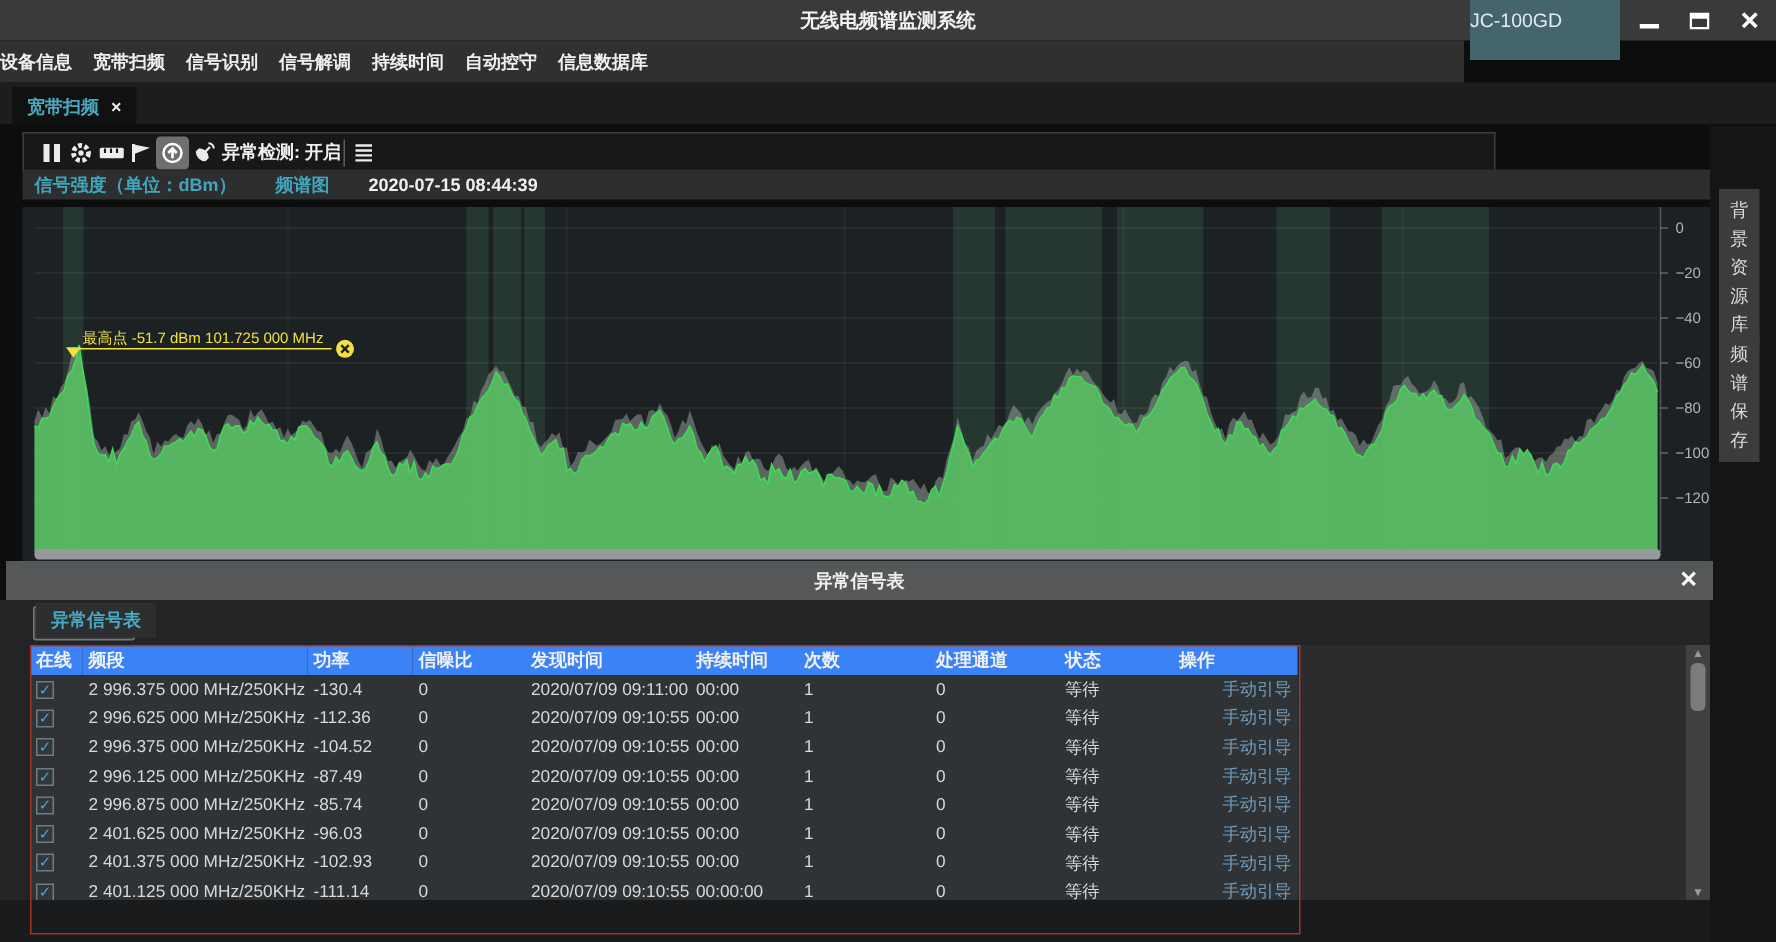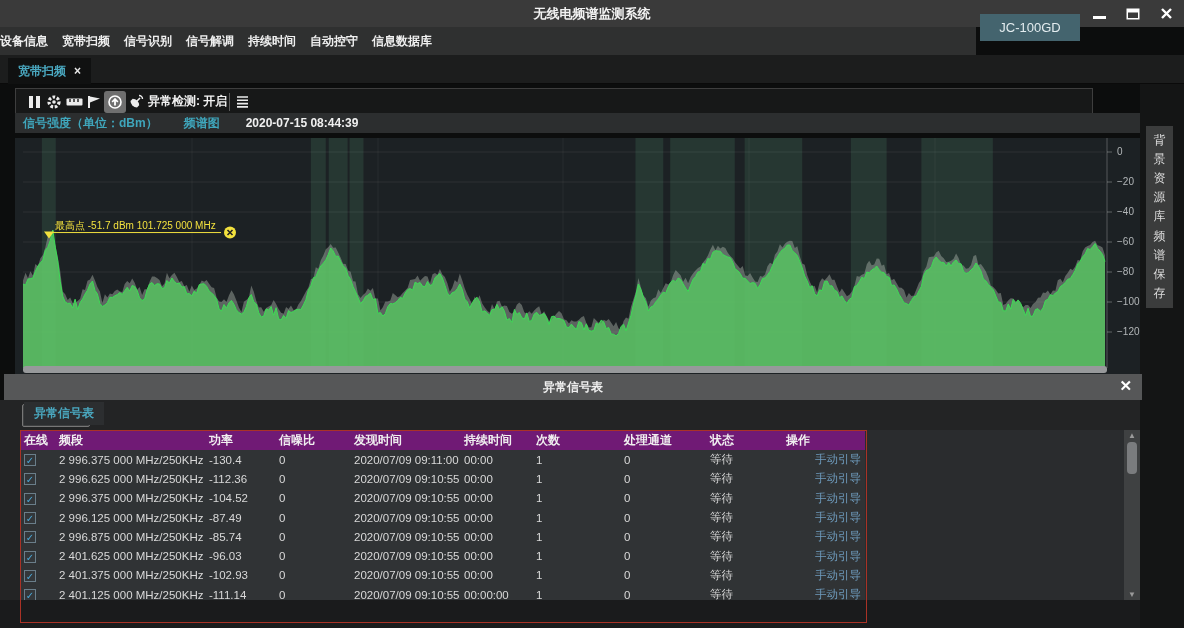--- a/index.html
+++ b/index.html
@@ -3,39 +3,39 @@
 <meta charset="utf-8">
 <style>
   html,body{margin:0;padding:0;background:#000;}
   *{box-sizing:border-box;font-family:"Liberation Sans",sans-serif;}
   .window{position:relative;width:1184px;height:628px;background:#0c0d0d;overflow:hidden;}
 
   
   .titlebar{position:absolute;left:0;top:0;width:1184px;height:27px;background:#3a3a3a;}
   .title{position:absolute;left:0;right:0;top:0;height:27px;line-height:27px;text-align:center;
          color:#f2f2f2;font-size:13px;font-weight:bold;}
-  .devchip{position:absolute;left:980px;top:14px;width:100px;height:27px;line-height:27px;text-align:center;
+  .devchip{position:absolute;left:980px;top:0;width:100px;height:40px;line-height:27px;
            background:#44646e;color:#e3ecef;font-size:13px;cursor:default;}
   .winbtn{position:absolute;top:0;width:32px;height:27px;display:flex;align-items:center;justify-content:center;}
   .winbtn svg{display:block;}
 
   
   .menubar{position:absolute;left:0;top:27px;width:976px;height:28px;background:#2f3030;
            display:flex;align-items:center;padding-left:0;gap:14px;}
   .menubar span{color:#efefef;font-size:12px;font-weight:bold;cursor:default;}
 
   
   .tabbar{position:absolute;left:0;top:55px;width:1184px;height:29px;background:#1c1d1d;border-bottom:1px solid #0a0a0a;}
   .tab{position:absolute;left:8px;top:3px;height:26px;padding:0 10px;background:#101111;
        display:flex;align-items:center;gap:8px;}
   .tab .lbl{color:#4aa8c0;font-size:12px;font-weight:bold;}
   .tab .x{color:#e8e8e8;font-size:12px;font-weight:bold;line-height:1;}
 
   
-  .toolbar{position:absolute;left:15px;top:88px;width:1078px;height:27px;background:#171818;
+  .toolbar{position:absolute;left:15px;top:88px;width:982px;height:27px;background:#171818;
            border:1px solid #3e3e3e;display:flex;align-items:center;padding-left:8px;}
   .tbtn{width:20px;height:20px;display:flex;align-items:center;justify-content:center;}
   .tbtn.active{background:#6f6f6f;border-radius:3px;width:22px;height:22px;}
   .tb-label{color:#f2f2f2;font-size:12px;font-weight:bold;margin-left:2px;}
   .tb-sep{width:1px;height:18px;background:#5c5c5c;margin:0 2px;}
 
   
   .chart-header{position:absolute;left:15px;top:113px;width:1125px;height:20px;background:#2c2e2f;
                 display:flex;align-items:center;gap:26px;padding-left:8px;}
   .chart-header .teal{color:#3fa6bc;font-size:12px;font-weight:bold;}
@@ -54,21 +54,21 @@
   
   .panel-header{position:absolute;left:4px;top:374px;width:1138px;height:26px;background:#565758;}
   .panel-title{position:absolute;left:0;right:0;top:0;height:26px;line-height:26px;text-align:center;
                color:#f0f0f0;font-size:12px;font-weight:bold;}
   .panel-close{position:absolute;right:10px;top:3px;color:#fff;font-size:15px;font-weight:bold;}
   .panel-body{position:absolute;left:0;top:400px;width:1140px;height:228px;background:#232425;}
   .clear-btn{position:absolute;left:22px;top:4px;background:#3d3f40;border:1px solid #777;
              border-radius:2px;color:#eee;font-size:12px;padding:2px 9px;}
   .table-zone{position:absolute;left:20px;top:30px;width:1104px;height:170px;background:#2a2c2e;overflow:hidden;}
   table.sig{border-collapse:collapse;table-layout:fixed;width:845px;}
-  table.sig th{background:#701a75;color:#f0f0f0;font-size:12px;font-weight:bold;text-align:left;
+  table.sig th{background:#3b82f6;color:#f0f0f0;font-size:12px;font-weight:bold;text-align:left;
                height:20px;padding:0 4px;white-space:nowrap;}
   table.sig td{background:#303335;color:#d9d9d9;font-size:11.5px;height:19.3px;padding:0 4px;white-space:nowrap;}
   table.sig td.lnk{color:#6f9cbe;text-align:right;}
   .chk{display:inline-block;width:12px;height:12px;background:#33373a;border:1px solid #6a7e8a;
        color:#4aa8d8;font-size:10px;line-height:11px;text-align:center;vertical-align:middle;}
   .red-box{position:absolute;left:20px;top:30px;width:847px;height:193px;border:1px solid #a93226;
            pointer-events:none;z-index:5;}
   .vscroll{position:absolute;left:1124px;top:30px;width:16px;height:170px;background:#3f4142;}
   .vscroll .thumb{position:absolute;left:3px;top:12px;width:10px;height:32px;background:#7a7c7e;border-radius:4px;}
   .vscroll .arr{position:absolute;left:0;width:16px;color:#9a9a9a;font-size:8px;text-align:center;}

